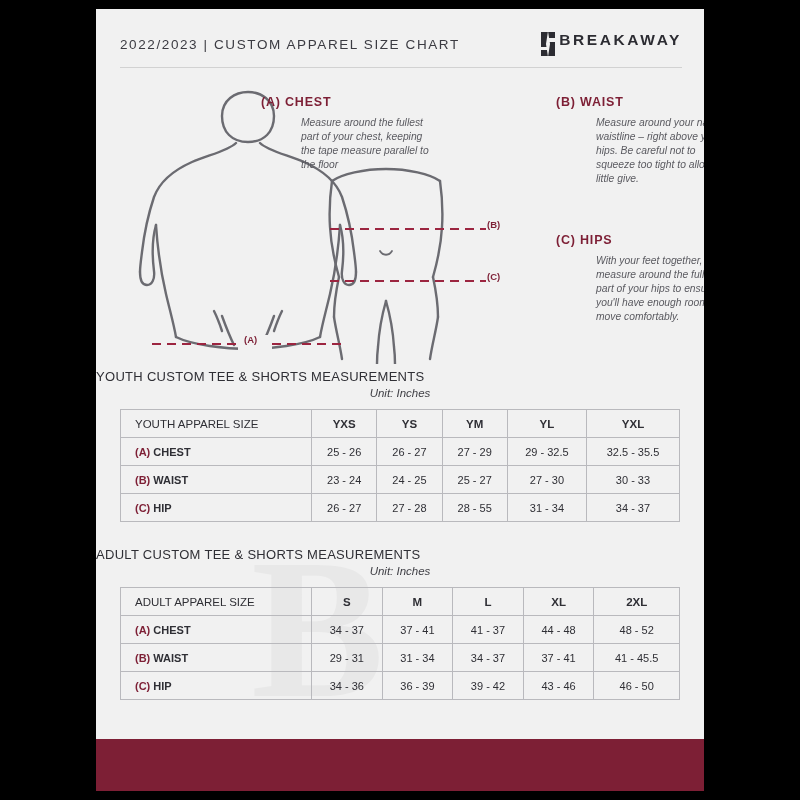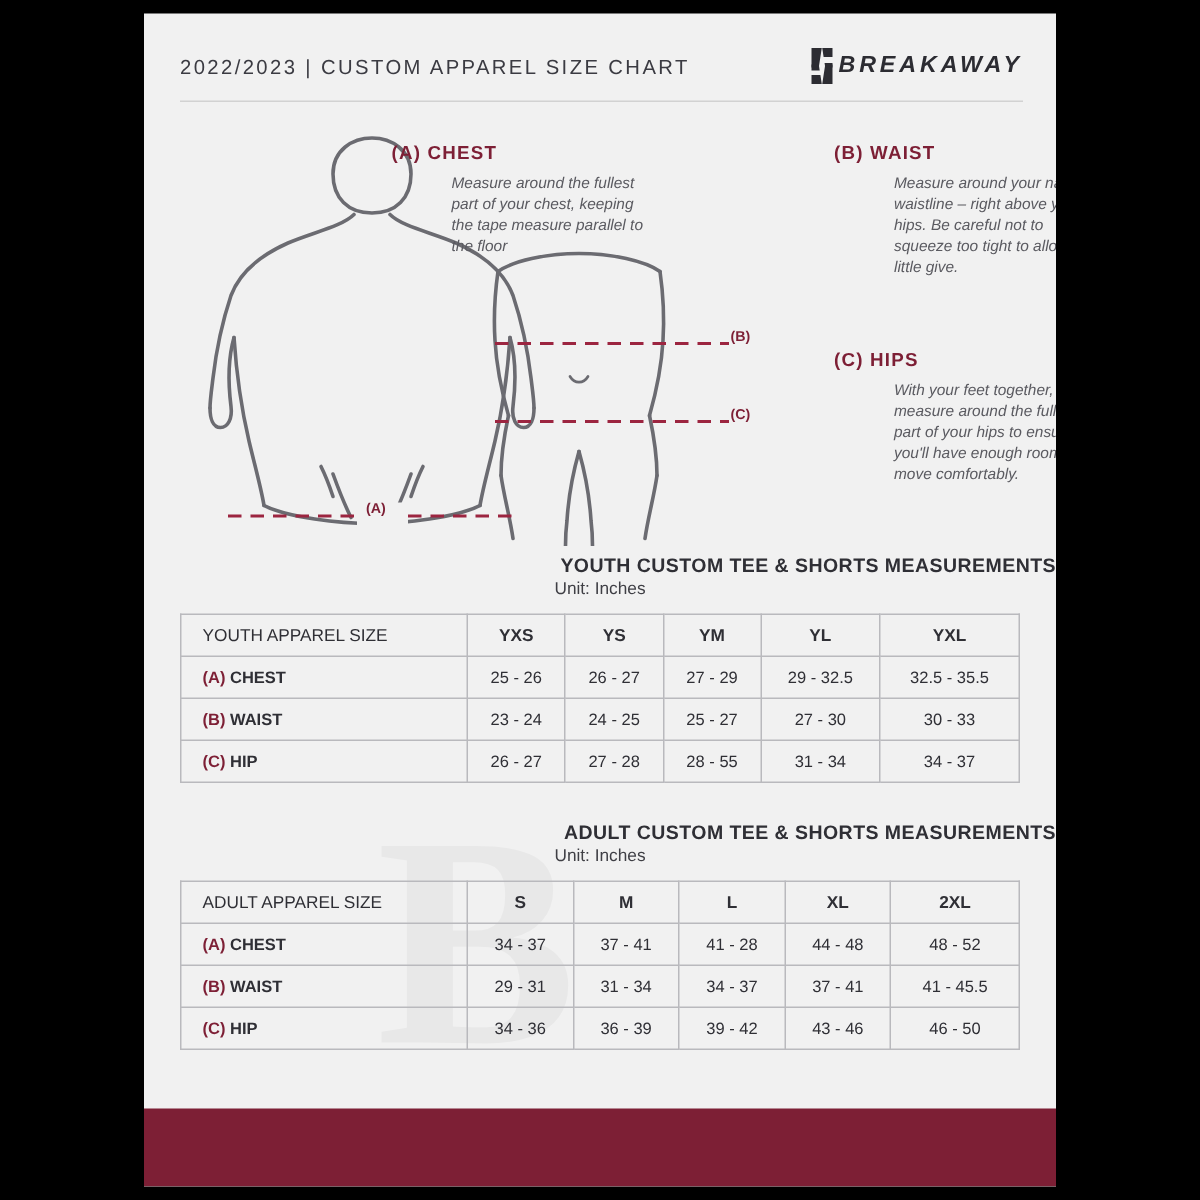--- a/index.html
+++ b/index.html
@@ -54,22 +54,20 @@
     font-weight: normal;
     letter-spacing: 1.6px;
     color: #3b3b42;
     white-space: nowrap;
   }
   .brand {
     position: absolute;
     right: 22px;
     top: 22px;
     display: flex;
-    align-items: center;
-    font-style: italic;
   }
   .brand-mark {
     width: 22px;
     height: 26px;
     position: relative;
   }
   .brand-name {
     font-size: 15.5px;
     font-weight: bold;
     letter-spacing: 2.6px;
@@ -116,29 +114,30 @@
   .meas-label {
     position: absolute;
     font-size: 9.5px;
     font-weight: bold;
     color: #7d1f35;
   }
 
   
   .table-block { position: absolute; left: 0; width: 608px; }
   .tbl-title {
-    text-align: right;
+    text-align: left;
     font-size: 13px;
-    font-weight: bold;
+    font-weight: normal;
     color: #2f2f35;
     letter-spacing: 0.3px;
   }
   .tbl-unit {
     text-align: center;
     font-size: 11.5px;
+    font-style: italic;
     color: #3f3f45;
     margin-top: 3px;
   }
   table.size {
     border-collapse: collapse;
     margin: 10px auto 0 auto;
     width: 560px;
     background: transparent;
     border-radius: 24px;
   }
@@ -330,21 +329,21 @@
           </tr>
         </thead>
         <tbody>
           <tr>
             <td class="first">
               <span class="tag">(A)</span>
               <span class="rowlab">CHEST</span>
             </td>
             <td>34 - 37</td>
             <td>37 - 41</td>
-            <td>41 - 28</td>
+            <td>41 - 37</td>
             <td>44 - 48</td>
             <td>48 - 52</td>
           </tr>
           <tr>
             <td class="first">
               <span class="tag">(B)</span>
               <span class="rowlab">WAIST</span>
             </td>
             <td>29 - 31</td>
             <td>31 - 34</td>

